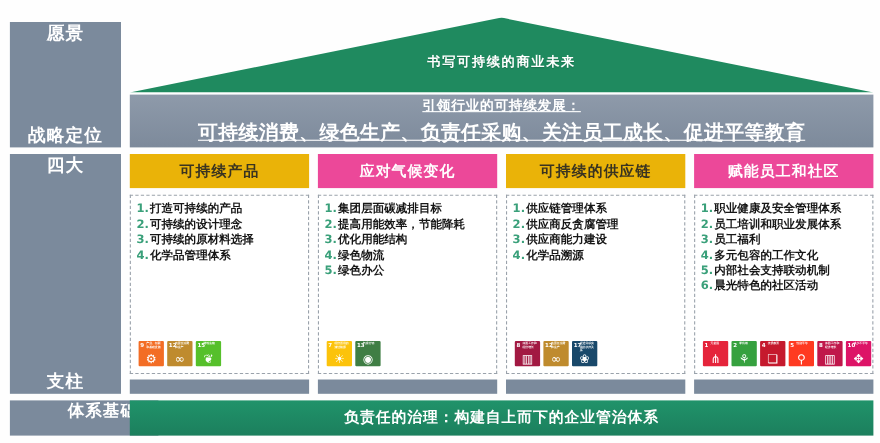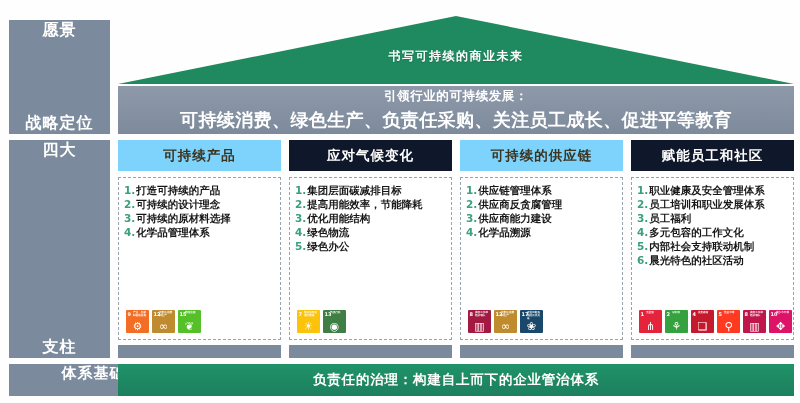--- a/index.html
+++ b/index.html
@@ -22,32 +22,32 @@
   #roof{position:absolute;left:118px;top:16px;width:676px;height:68px;}
   #roof svg{display:block;}
   #roof-text{position:absolute;left:118px;top:48px;width:676px;
              text-align:center;color:#ffffff;font-size:12px;font-weight:bold;
              letter-spacing:1.5px;text-shadow:0 1px 1px rgba(0,0,0,.18);}
 
   
   #strategy{position:absolute;left:118px;top:86px;width:676px;height:48px;
             background:linear-gradient(180deg,#8e9aaa 0%,#7d8a9b 100%);
             color:#ffffff;display:flex;flex-direction:column;
-            align-items:center;justify-content:center;gap:3px;}
+            align-items:center;justify-content:center;gap:3px;text-decoration:underline;}
   #strategy .s1{font-size:12.5px;font-weight:bold;letter-spacing:.6px;}
   #strategy .s2{font-size:18px;font-weight:bold;letter-spacing:.4px;}
 
   
   #pillars{position:absolute;left:118px;top:140px;width:676px;height:218px;
            display:flex;gap:8px;}
   .pillar{flex:1 1 0;display:flex;flex-direction:column;min-width:0;}
   .p-head{height:31px;display:flex;align-items:center;justify-content:center;
           color:#ffffff;font-size:13.5px;font-weight:bold;letter-spacing:1px;}
-  .p-head.amber{background:#7dd3fc;color:#3a3420;}
-  .p-head.blue{background:#0f172a;}
+  .p-head.amber{background:#eab308;color:#3a3420;}
+  .p-head.blue{background:#ec4899;}
   .p-body{flex:1 1 auto;margin-top:6px;border:1.6px dashed #9aa2ab;
           background:#ffffff;display:flex;flex-direction:column;
           padding:6px 4px 4px 5px;box-sizing:border-box;min-height:0;}
   .p-list{list-style:none;margin:0;padding:0;flex:0 0 auto;}
   .p-list li{display:flex;align-items:flex-start;font-size:10.5px;
              line-height:13px;color:#1b1b1b;font-weight:bold;margin-bottom:1px;}
   .p-list li .num{color:#3aa07a;margin-right:1px;flex:0 0 auto;}
   .p-list li .txt{color:#171717;}
   .p-icons{margin-top:auto;display:flex;gap:3px;padding:2px 0 2px 2px;
            flex-wrap:nowrap;}

